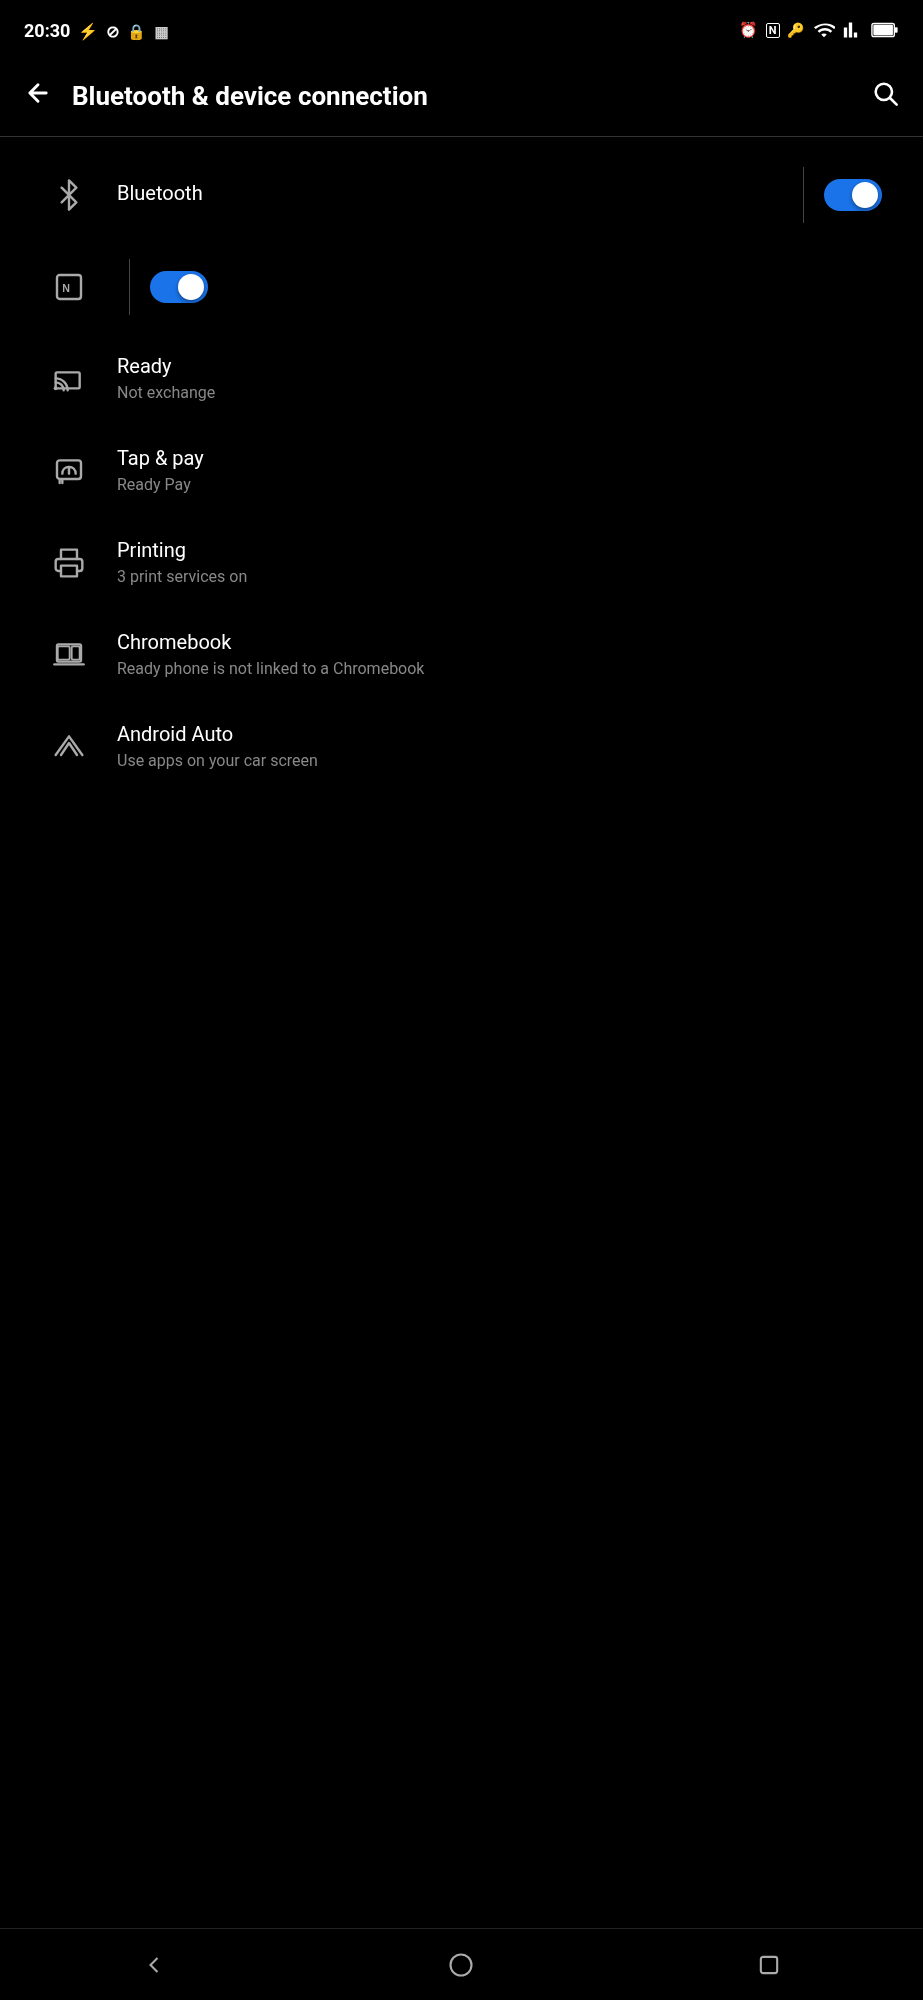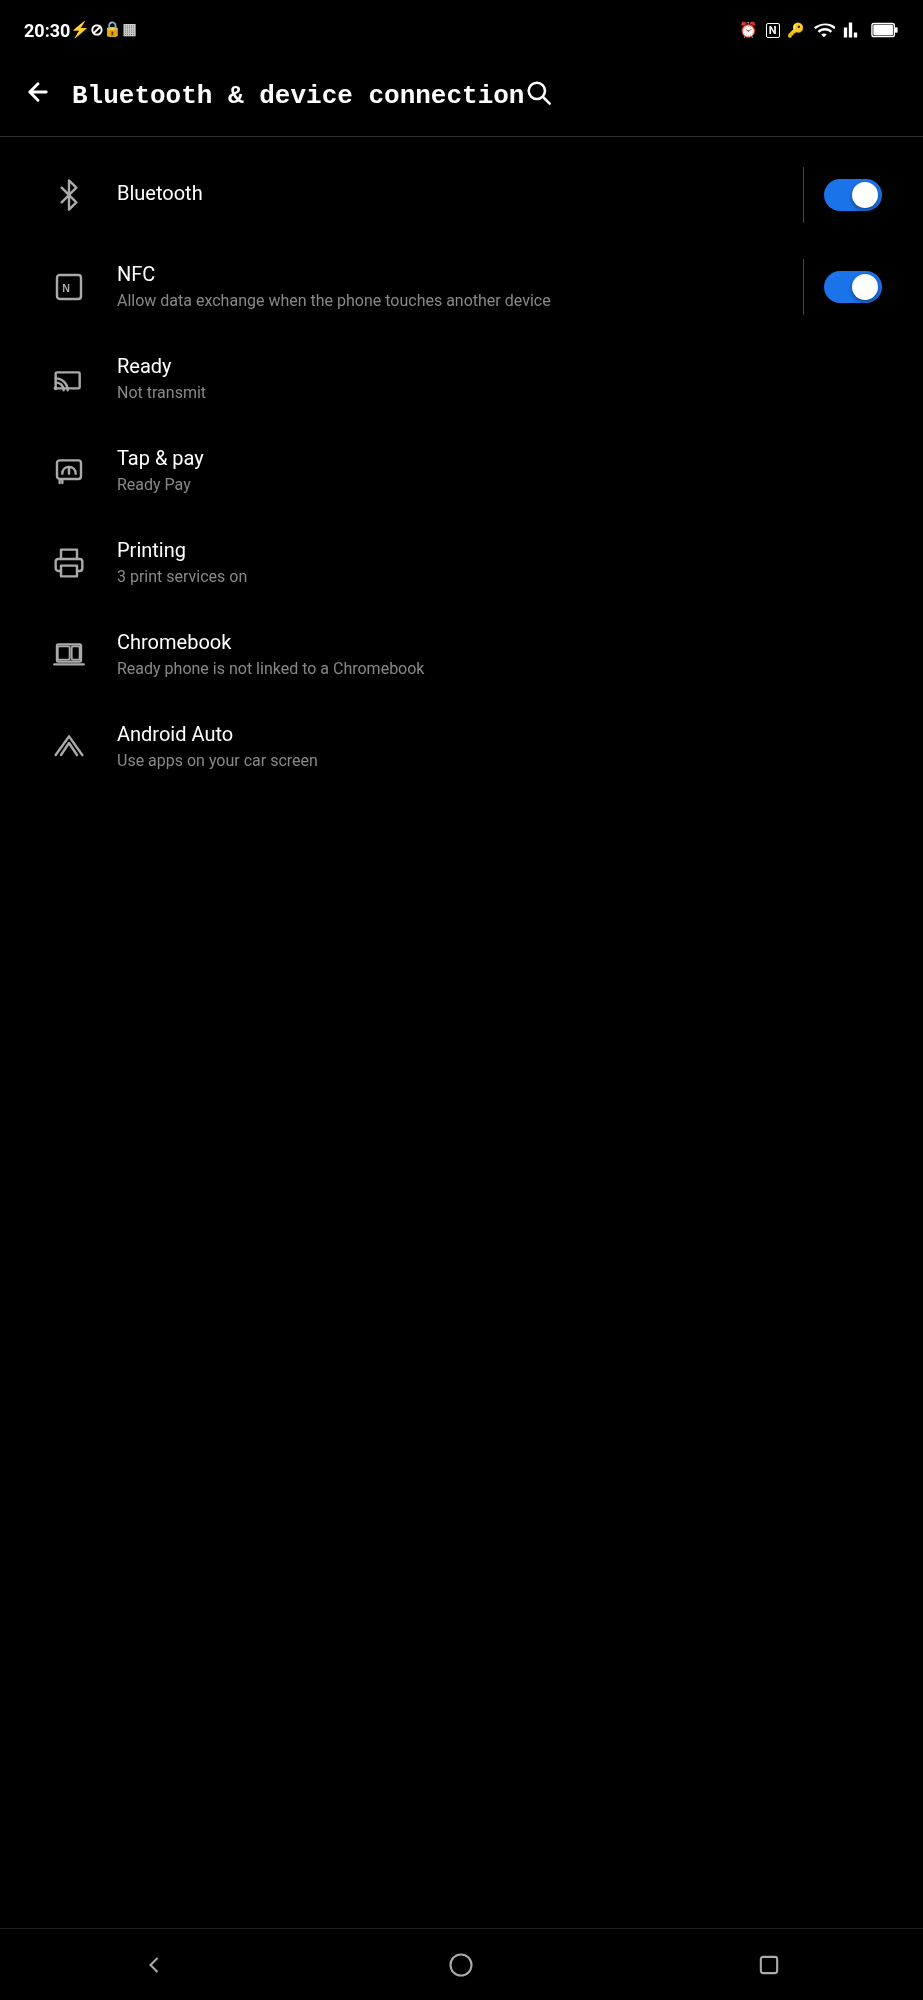--- a/index.html
+++ b/index.html
@@ -17,40 +17,39 @@
     
     .status-bar {
       display: flex;
       justify-content: space-between;
       align-items: center;
       padding: 12px 24px 8px 24px;
       height: 56px;
     }
     .status-left {
       display: flex;
-      align-items: flex-start;
-      gap: 0;
+      align-items: flex-end;
+      gap: 8px;
       font-size: 18px;
       font-weight: bold;
     }
     .status-right {
       display: flex;
       align-items: center;
       gap: 8px;
       font-size: 16px;
     }
 
     
     .header {
       display: flex;
       align-items: center;
-      justify-content: flex-start;
+      justify-content: space-between;
       padding: 16px 24px;
       height: 80px;
-      font-family: Liberation Mono, monospace;
     }
     .header-left {
       display: flex;
       align-items: center;
       gap: 20px;
     }
     .back-btn {
       cursor: pointer;
       font-size: 26px;
       color: #fff;
@@ -257,24 +256,20 @@
     </div>
   </div>
 
   <div class="setting-item">
     <div class="setting-icon">
       <svg viewBox="0 0 24 24" stroke="#aaa" stroke-width="1.8" fill="none" stroke-linecap="round" stroke-linejoin="round">
         <rect x="3" y="3" width="18" height="18" rx="2"></rect>
         <text x="7" y="16" fill="#aaa" stroke="none" font-size="8" font-weight="bold" font-family="sans-serif">N</text>
       </svg>
     </div>
-    <div class="setting-content">
-      <div class="setting-title">NFC</div>
-      <div class="setting-subtitle">Allow data exchange when the phone touches another device</div>
-    </div>
     <div class="toggle-area">
       <div class="vertical-divider"></div>
       <div class="toggle">
         <div class="toggle-track"></div>
         <div class="toggle-thumb"></div>
       </div>
     </div>
   </div>
 
 
@@ -282,21 +277,21 @@
     <div class="setting-icon">
       <svg viewBox="0 0 24 24" stroke="#aaa" stroke-width="1.8" fill="none" stroke-linecap="round" stroke-linejoin="round">
         <rect x="2" y="7" width="18" height="12" rx="1"></rect>
         <path d="M2 14.5a6 6 0 0 1 6 6"></path>
         <path d="M2 11.5a9 9 0 0 1 9 9"></path>
         <circle cx="2" cy="19" r="1.5" fill="#aaa" stroke="none"></circle>
       </svg>
     </div>
     <div class="setting-content">
       <div class="setting-title">Ready</div>
-      <div class="setting-subtitle">Not transmit</div>
+      <div class="setting-subtitle">Not exchange</div>
     </div>
   </div>
 
   <div class="setting-item">
     <div class="setting-icon">
       <svg viewBox="0 0 24 24" stroke="#aaa" stroke-width="1.6" fill="none" stroke-linecap="round" stroke-linejoin="round">
         <rect x="3" y="4" width="18" height="14" rx="2"></rect>
         <path d="M7 14 C7 11 9 9 12 9 C15 9 17 11 17 14"></path>
         <line x1="12" y1="9" x2="12" y2="14"></line>
         <path d="M5 19 L5 21 M7 19 L7 21"></path>

